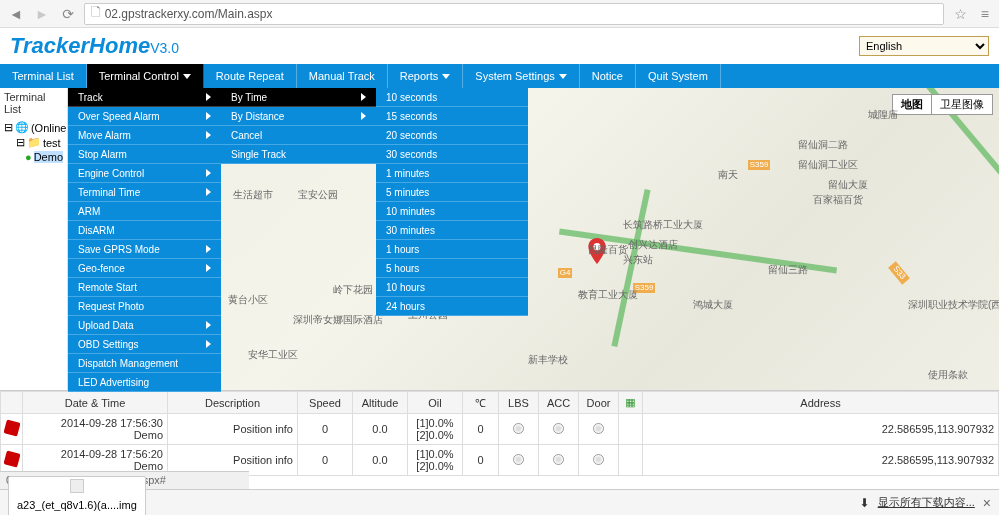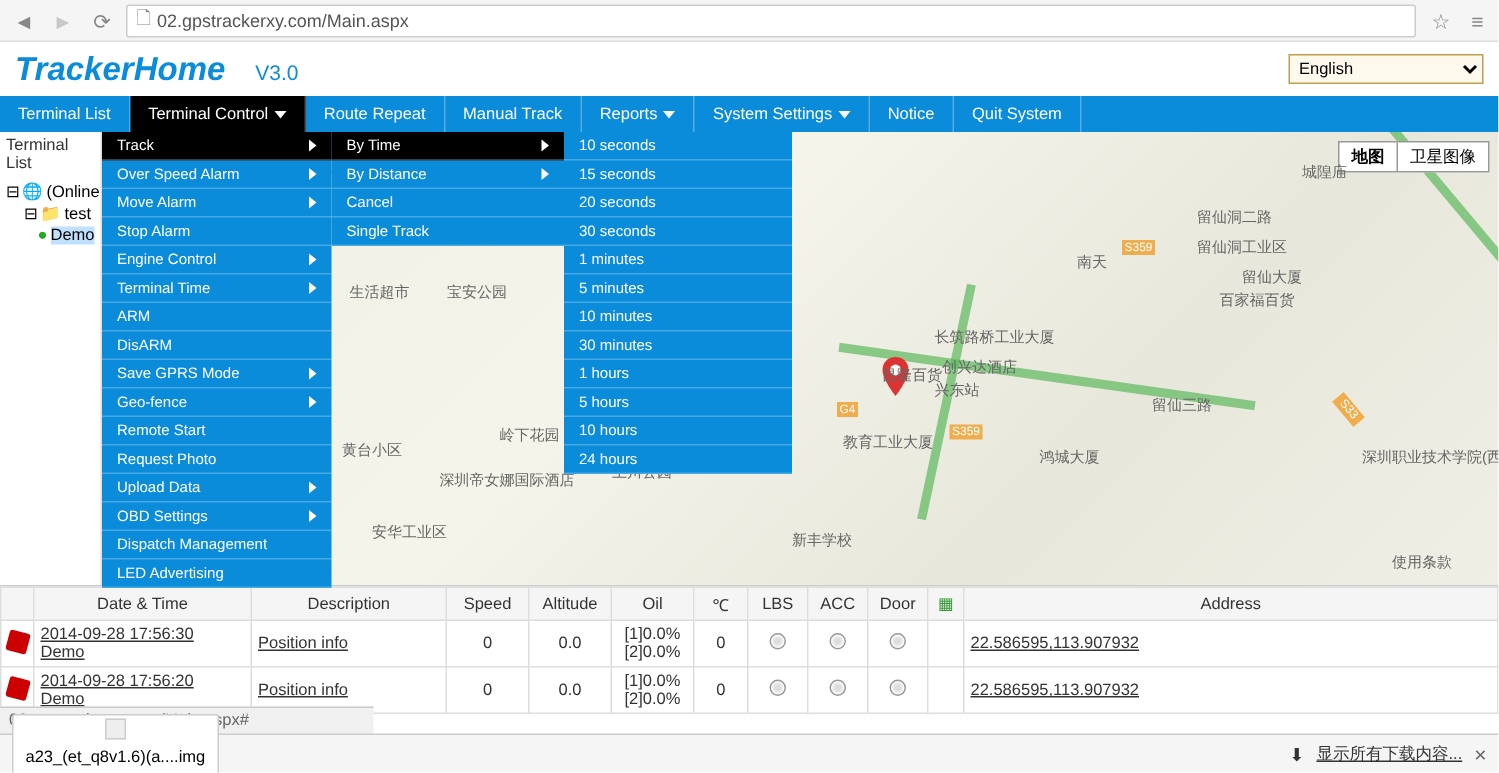--- a/index.html
+++ b/index.html
@@ -5,21 +5,21 @@
 * { margin: 0; padding: 0; box-sizing: border-box; font-family: Arial, sans-serif; }
 body { width: 999px; height: 515px; overflow: hidden; background: #fff; position: relative; }
 
 .browser-bar { height: 28px; background: #f5f5f5; border-bottom: 1px solid #ddd; display: flex; align-items: center; padding: 0 6px; gap: 6px; }
 .nav-btn { width: 20px; height: 20px; display: flex; align-items: center; justify-content: center; color: #888; cursor: pointer; font-size: 14px; }
 .url-box { flex: 1; height: 22px; border: 1px solid #ccc; background: #fff; display: flex; align-items: center; padding: 0 6px; font-size: 12px; color: #555; border-radius: 2px; }
 .url-icon { margin-right: 4px; color: #888; }
 .star-icon, .menu-icon { color: #888; font-size: 14px; cursor: pointer; padding: 0 4px; }
 
 .header { height: 36px; display: flex; align-items: center; padding: 0 10px; justify-content: space-between; }
-.logo-area { display: flex; align-items: baseline; gap: 20px; }
+.logo-area { display: flex; align-items: baseline; gap: 0; }
 .logo { font-family: Arial Black, Arial; font-size: 22px; font-weight: 900; font-style: italic; color: #0a8cdb; }
 .version { font-size: 14px; color: #0a8cdb; }
 .lang-select { width: 130px; height: 20px; border: 1px solid #c0a050; font-size: 11px; padding: 0 2px; background: #fdf9ed; }
 
 .main-nav { height: 24px; background: #0a8cdb; display: flex; }
 .nav-item { padding: 0 12px; color: #fff; font-size: 11px; display: flex; align-items: center; gap: 4px; border-right: 1px solid rgba(255,255,255,0.3); cursor: pointer; white-space: nowrap; }
 .nav-item.active { background: #000; }
 .caret { width: 0; height: 0; border-left: 4px solid transparent; border-right: 4px solid transparent; border-top: 5px solid #fff; }
 
 .workspace { display: flex; height: 302px; position: relative; }
@@ -46,21 +46,21 @@
 .dropdown.d2 { left: 221px; width: 155px; }
 .dropdown.d3 { left: 376px; width: 152px; }
 .dd-item { height: 19px; padding: 0 10px; color: #fff; font-size: 10px; display: flex; align-items: center; justify-content: space-between; border-bottom: 1px solid rgba(255,255,255,0.25); cursor: pointer; }
 .dd-item.sel { background: #000; }
 .dd-arrow { width: 0; height: 0; border-top: 4px solid transparent; border-bottom: 4px solid transparent; border-left: 5px solid #fff; }
 
 .table-area { border-top: 1px solid #ccc; }
 .tbl { width: 100%; border-collapse: collapse; font-size: 11px; table-layout: fixed; }
 .tbl th { background: #f5f5f5; border: 1px solid #ddd; padding: 3px 4px; font-weight: normal; color: #333; text-align: center; height: 20px; }
 .tbl td { border: 1px solid #ddd; padding: 3px 4px; color: #333; vertical-align: middle; height: 28px; text-align: center; }
-.tbl td.left { text-align: left; text-decoration: underline; }
+.tbl td.left { text-align: right; }
 .tbl .ico-cell { width: 22px; }
 .row-icon { width: 14px; height: 14px; background: #c00; border-radius: 2px; display: inline-block; transform: rotate(15deg); }
 .radio-dot { width: 11px; height: 11px; border: 1px solid #999; border-radius: 50%; display: inline-block; background: radial-gradient(circle, #ddd 30%, #fff 70%); }
 
 .status-bar { position: absolute; bottom: 24px; left: 0; height: 20px; background: #f0f0f0; border-top: 1px solid #ccc; font-size: 11px; color: #666; padding: 2px 6px; width: 249px; }
 
 .download-bar { position: absolute; bottom: 0; left: 0; right: 0; height: 26px; background: #f5f5f5; border-top: 1px solid #ccc; display: flex; align-items: center; justify-content: space-between; padding: 0 8px; font-size: 11px; }
 .dl-item { display: flex; align-items: center; gap: 6px; border: 1px solid #ccc; padding: 2px 8px; background: #fff; border-radius: 2px; flex-direction: column; }
 .dl-icon { width: 14px; height: 14px; background: #eee; border: 1px solid #ccc; }
 .dl-caret { font-size: 9px; color: #666; }
@@ -143,21 +143,21 @@
     <div class="map-marker">
       <svg viewBox="0 0 24 36">
           <path fill="#d33" d="M12 0C5 0 0 5 0 12c0 9 12 24 12 24s12-15 12-24C24 5 19 0 12 0z"></path>
           <circle cx="12" cy="12" r="5" fill="#fff"></circle>
         </svg>
     </div>
     <div id="map-labels">
         <span class="map-label" style="left: 230px; top: 100px;">宝安公园</span>
         <span class="map-label" style="left: 340px; top: 220px;">上川公园</span>
         <span class="map-label" style="left: 555px; top: 165px;">兴东站</span>
-        <span class="map-label" style="left: 494px; top: 200px;">教育工业大厦</span>
+        <span class="map-label" style="left: 510px; top: 200px;">教育工业大厦</span>
         <span class="map-label" style="left: 760px; top: 90px;">留仙大厦</span>
         <span class="map-label" style="left: 730px; top: 70px;">留仙洞工业区</span>
         <span class="map-label" style="left: 745px; top: 105px;">百家福百货</span>
         <span class="map-label" style="left: 840px; top: 210px;">深圳职业技术学院(西</span>
         <span class="map-label" style="left: 555px; top: 130px;">长筑路桥工业大厦</span>
         <span class="map-label" style="left: 730px; top: 50px;">留仙洞二路</span>
         <span class="map-label" style="left: 800px; top: 20px;">城隍庙</span>
         <span class="map-label" style="left: 650px; top: 80px;">南天</span>
         <span class="map-label" style="left: 520px; top: 155px;">昌隆百货</span>
         <span class="map-label" style="left: 560px; top: 150px;">创兴达酒店</span>

